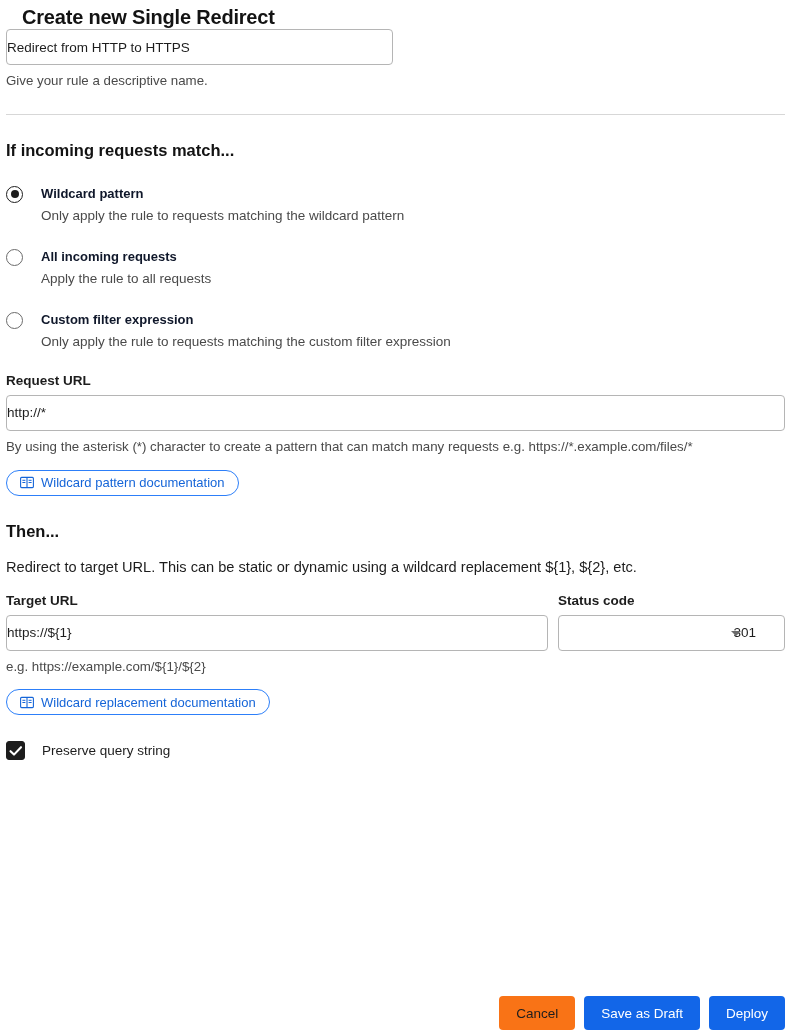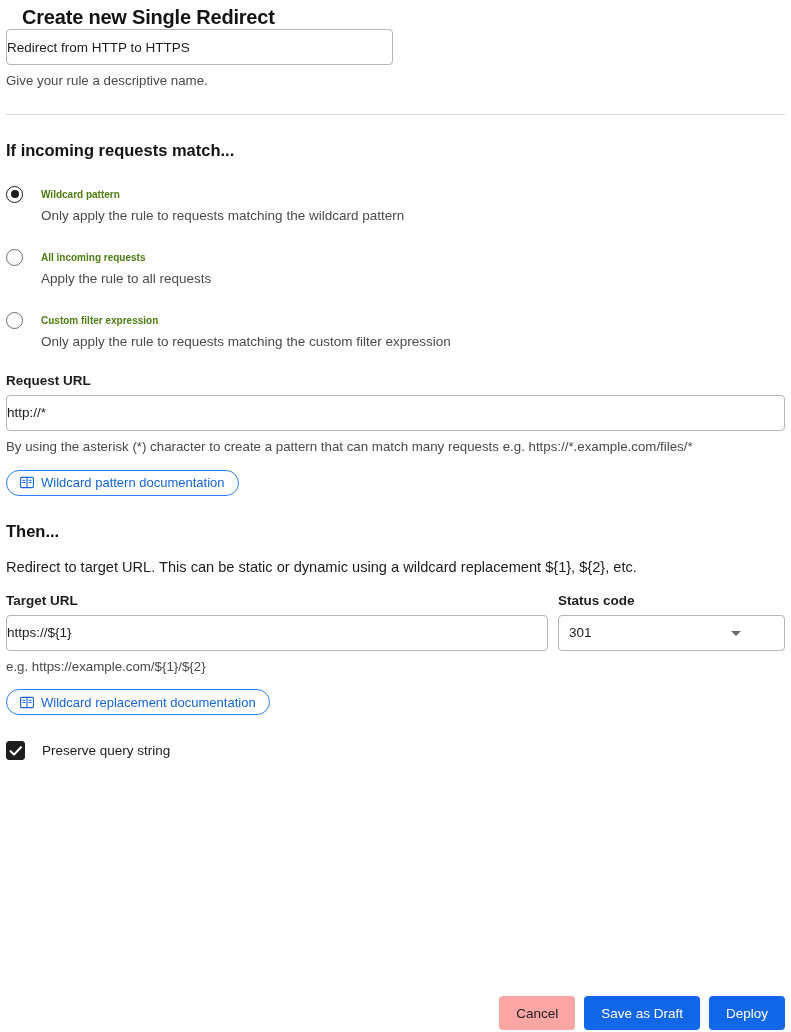--- a/index.html
+++ b/index.html
@@ -84,23 +84,23 @@
     content: "";
     position: absolute;
     left: 50%; top: 50%;
     width: 8px; height: 8px;
     margin: -4px 0 0 -4px;
     border-radius: 50%;
     background: #1d1d1d;
   }
   .radio-text { }
   .radio-title {
-    font-size: 10px;
-    font-weight: bold;
-    color: #4d7c0f;
+    font-size: 13px;
+    font-weight: bold;
+    color: #0f172a;
     line-height: 1.2;
   }
   .radio-desc {
     font-size: 13.5px;
     color: #4a4a4a;
     margin-top: 6px;
     line-height: 1.25;
   }
   .label-strong {
     font-size: 13.5px;
@@ -143,20 +143,21 @@
   }
   .col-target { width: 542px; }
   .col-status { width: 227px; }
   .col-target .label-strong,
   .col-status .label-strong { margin-top: 0; }
   .input-target { width: 542px; }
   .select-wrap {
     position: relative;
     width: 193px;
     height: 36px;
+    text-align: right;
   }
   .select-box {
     width: 227px;
     height: 36px;
     border: 1px solid #b5b5b5;
     border-radius: 4px;
     background: #fff;
     font-size: 13.5px;
     color: #1d1d1d;
     padding: 0 28px 0 10px;
@@ -202,21 +203,21 @@
   .btn {
     height: 34px;
     border: none;
     border-radius: 4px;
     font-family: "Liberation Sans", sans-serif;
     font-size: 13.5px;
     padding: 0 17px;
     cursor: pointer;
   }
   .btn-cancel {
-    background: #fca5a5;
+    background: #f97316;
     color: #1d1d1d;
   }
   .btn-primary {
     background: #1266e8;
     color: #fff;
   }
 </style>
 </head>
 <body>
 

